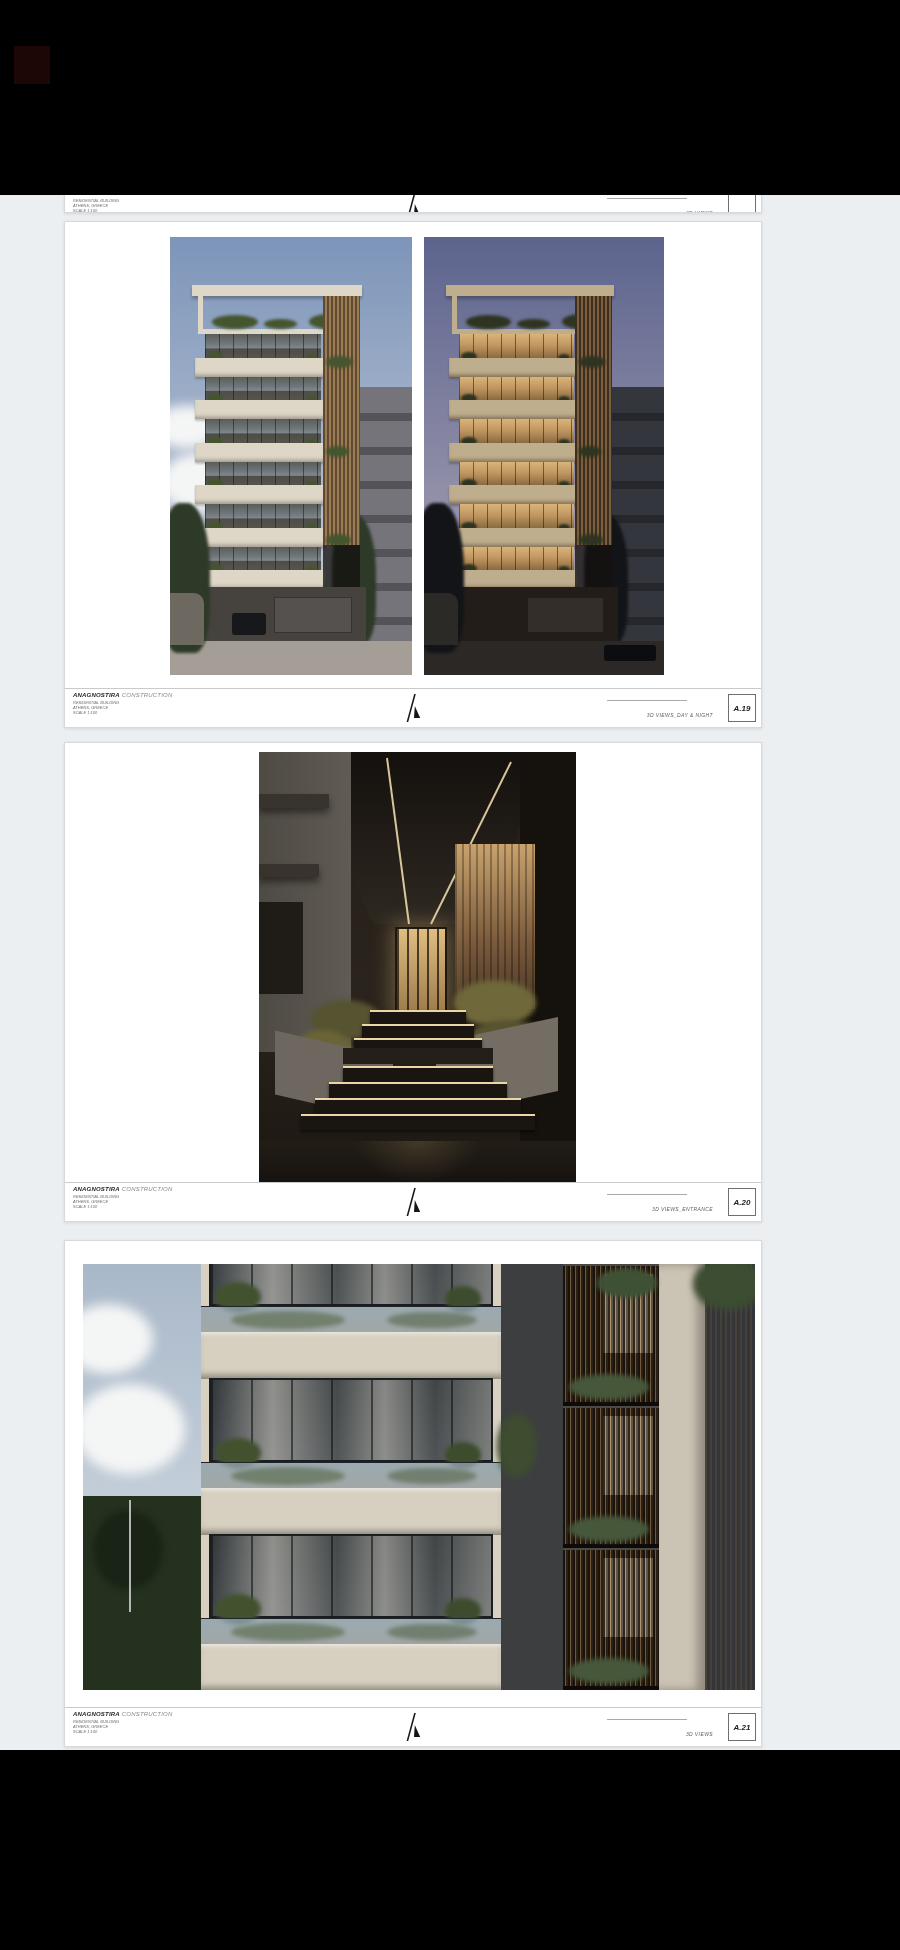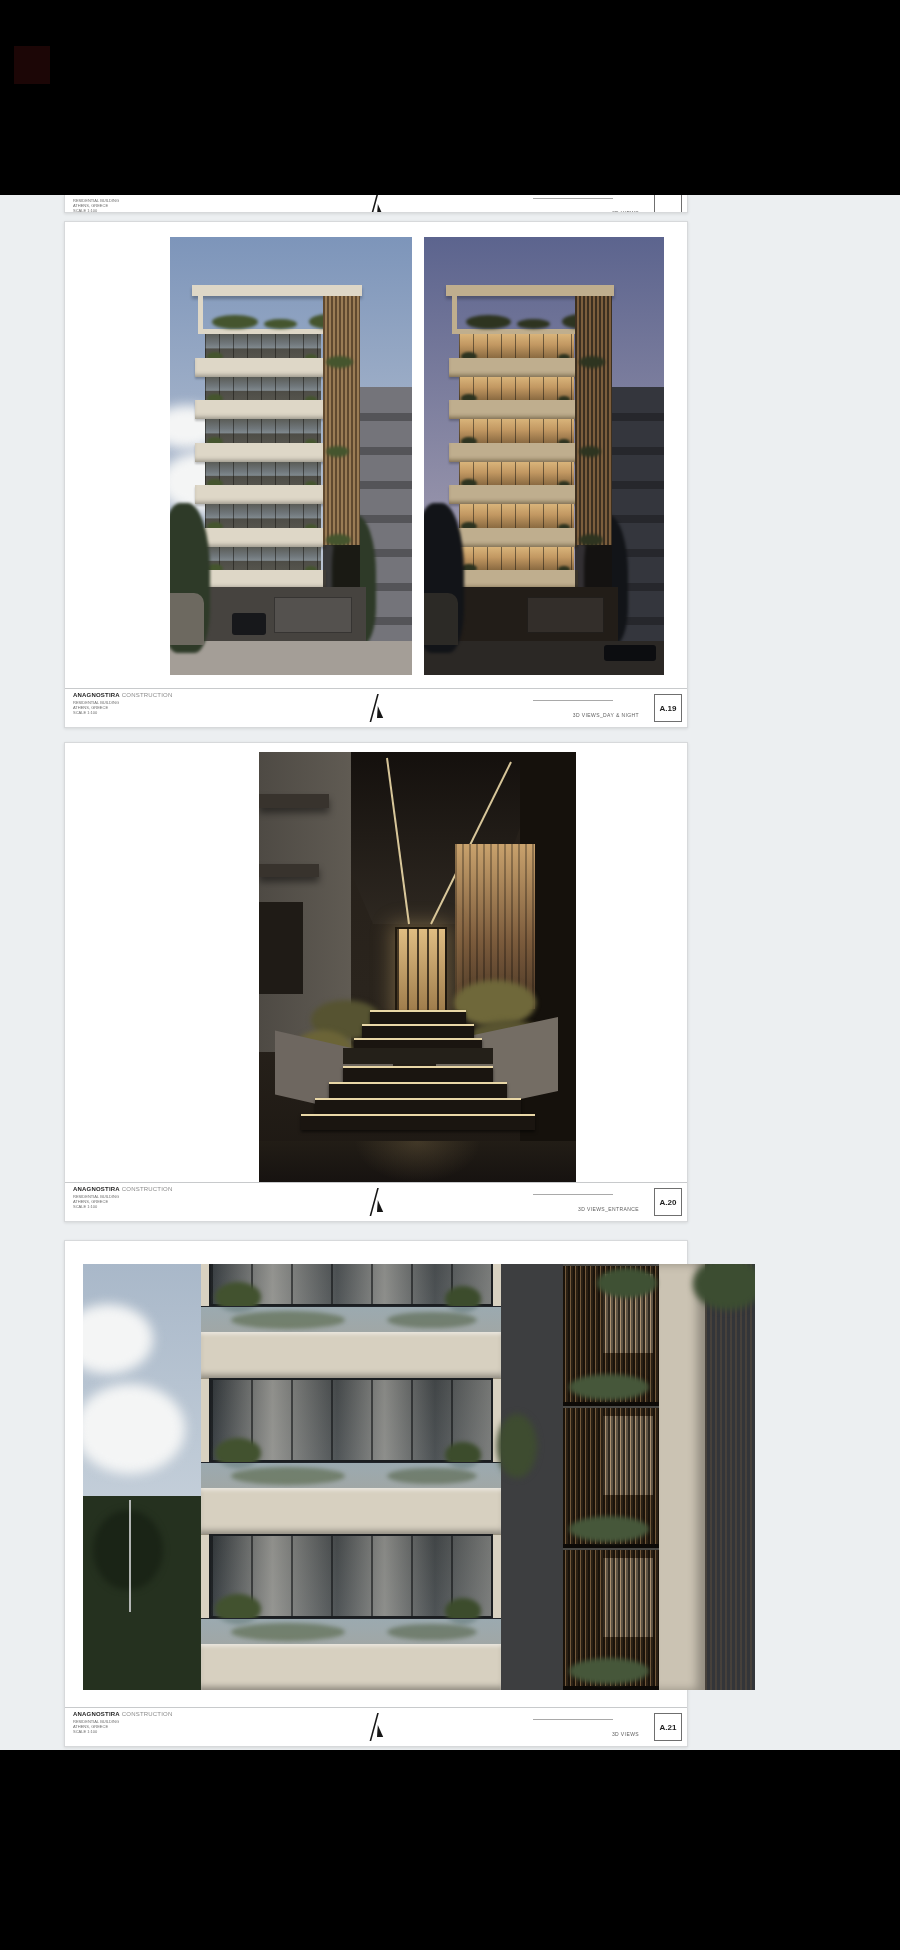--- a/index.html
+++ b/index.html
@@ -4,22 +4,22 @@
 <style>
   html,body{margin:0;padding:0;background:#000;}
   .stage{position:relative;width:900px;height:1950px;background:#000;overflow:hidden;
          font-family:"Liberation Sans",sans-serif;}
   
   .redbox{position:absolute;left:14px;top:46px;width:36px;height:38px;background:#1c0606;}
 
   
   .viewer{position:absolute;left:0;top:195px;width:900px;height:1555px;background:#eceff1;}
 
-  .sheet{position:absolute;left:64px;width:624px;background:#ffffff;
-         border:1px solid #d7d9db;box-sizing:border-box;box-shadow:0 1px 3px rgba(0,0,0,.10);}
+  .sheet{position:absolute;left:64px;width:698px;background:#ffffff;
+         border:1px solid #d7d9db;box-sizing:border-box;box-shadow:0 1px 3px rgba(0,0,0,.10);font-style:italic;}
   .s-top{top:0;height:18px;border-top:none;overflow:hidden;}
   .s-top::before{content:'';position:absolute;top:2px;left:0;right:0;border-top:1px dotted #b7b9bb;}
   .s-a19{top:26px;height:507px;}
   .s-a20{top:547px;height:480px;}
   .s-a21{top:1045px;height:507px;}
 
   
   .tbar{position:absolute;bottom:0;left:0;right:0;height:38px;background:#fff;border-top:1px solid #c8cacc;}
   .s-top .tbar{bottom:auto;top:-8px;border-top:none;}
   .tb-left{position:absolute;left:8px;top:3px;}

